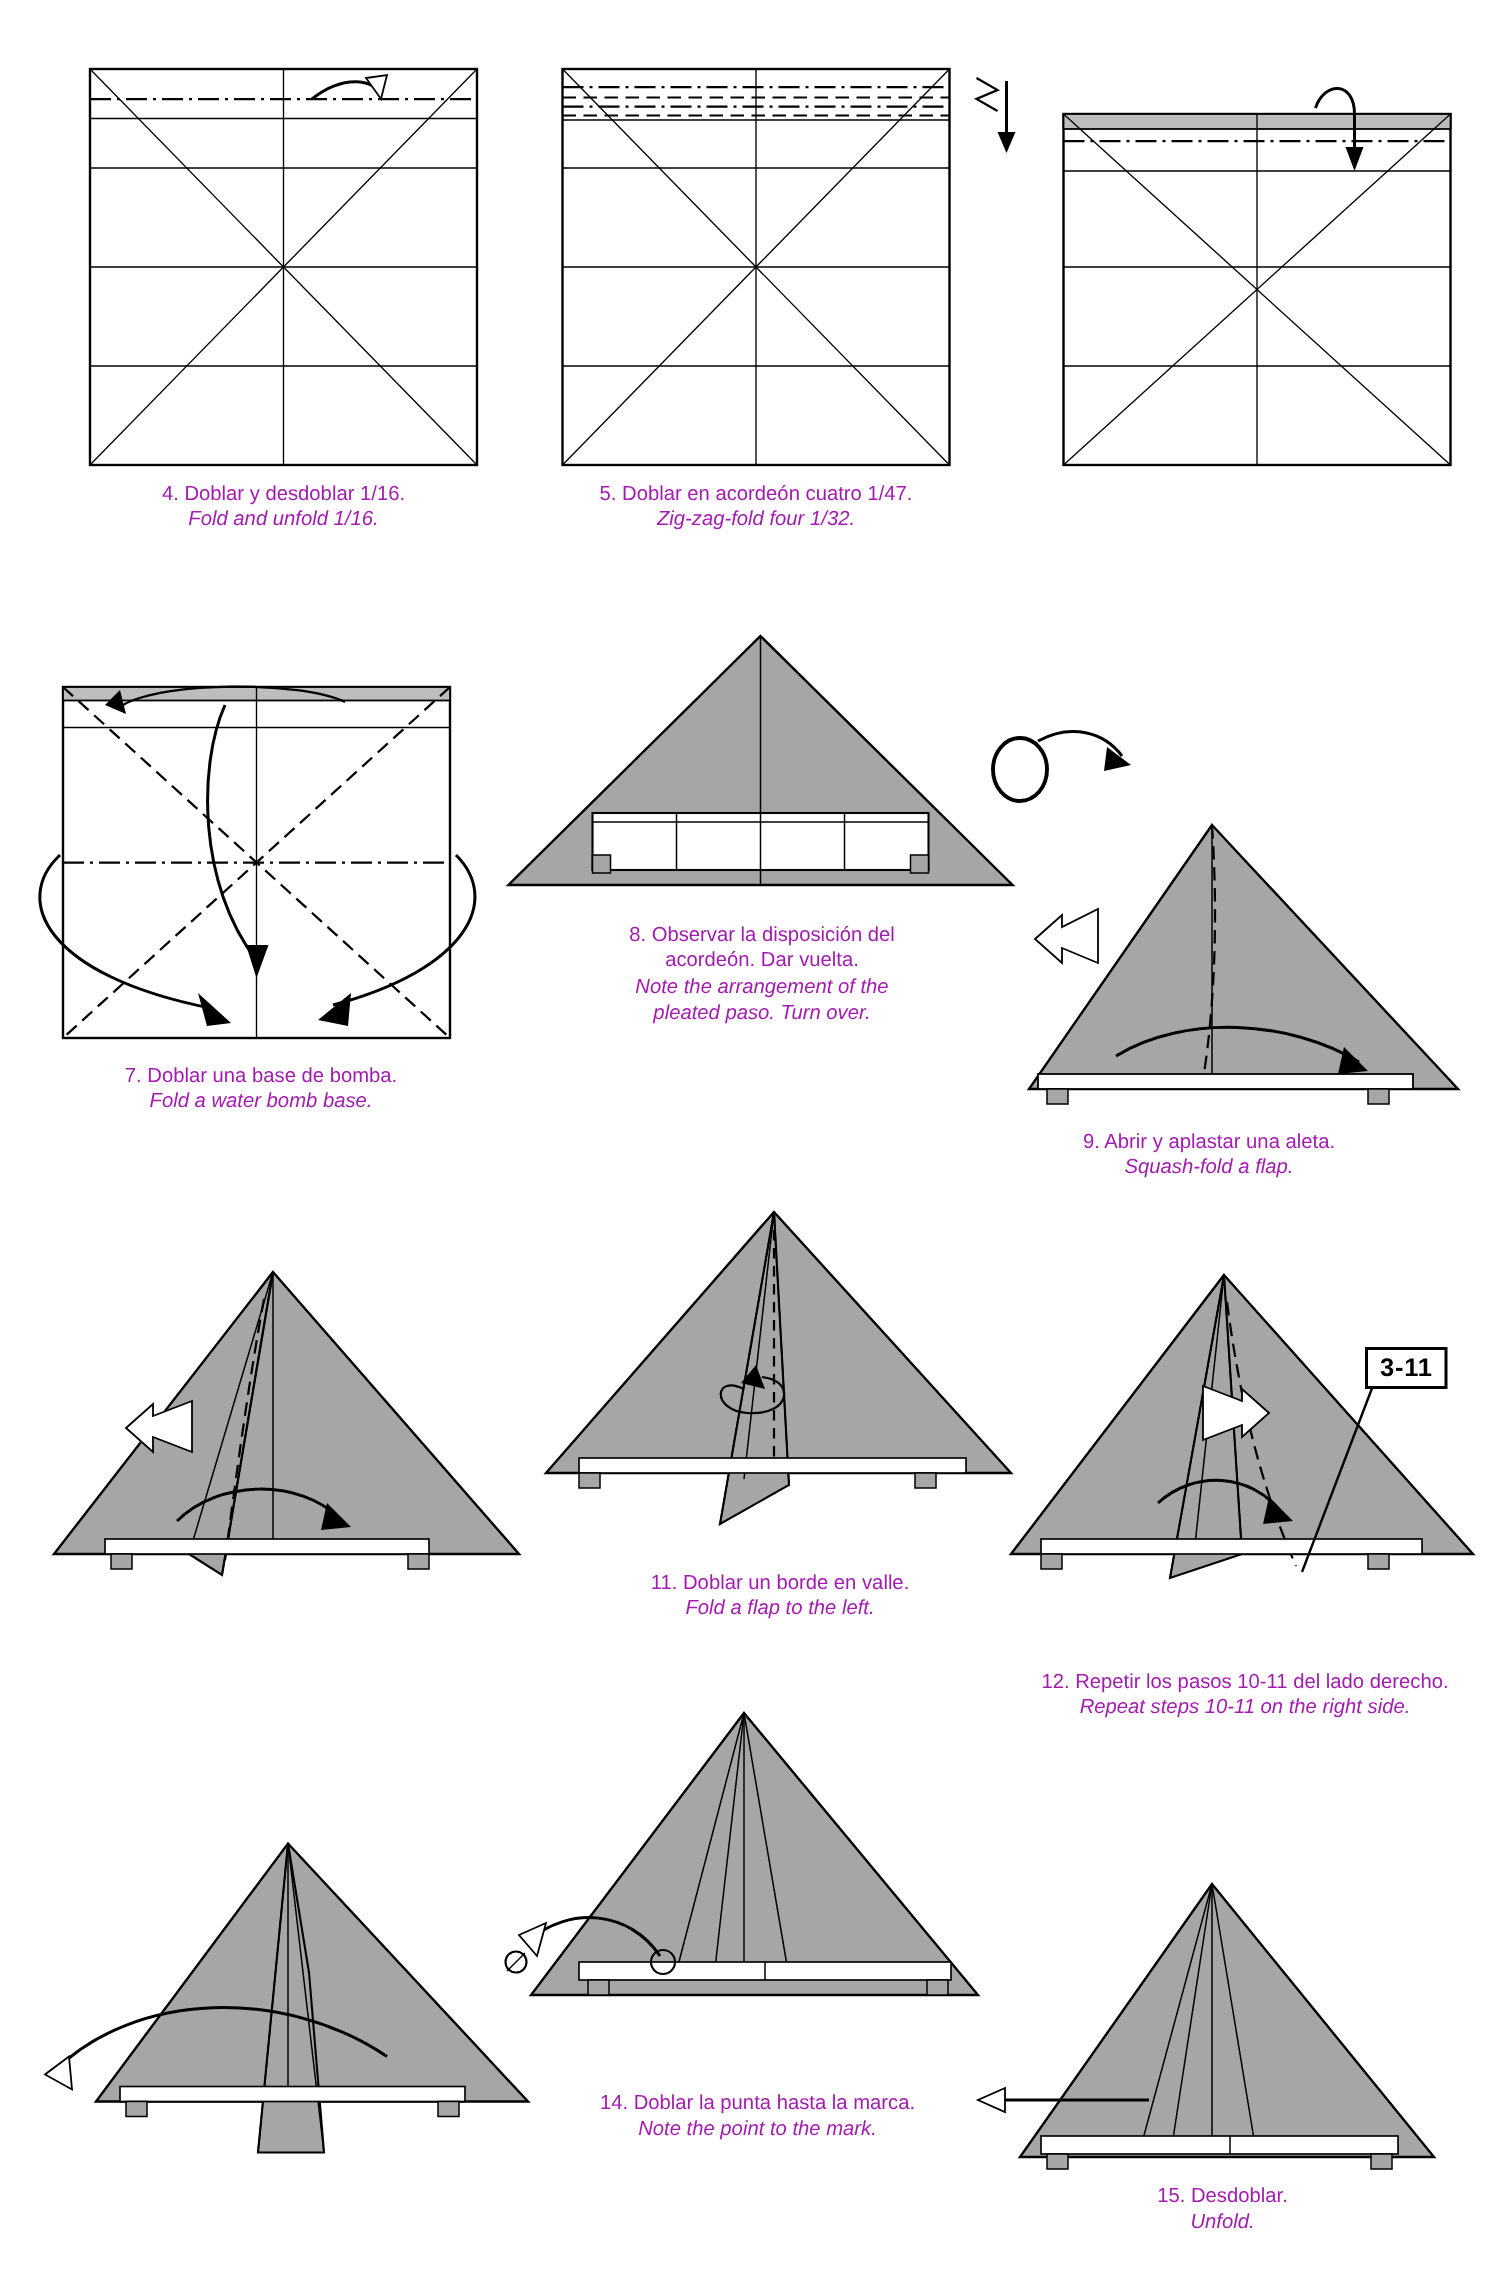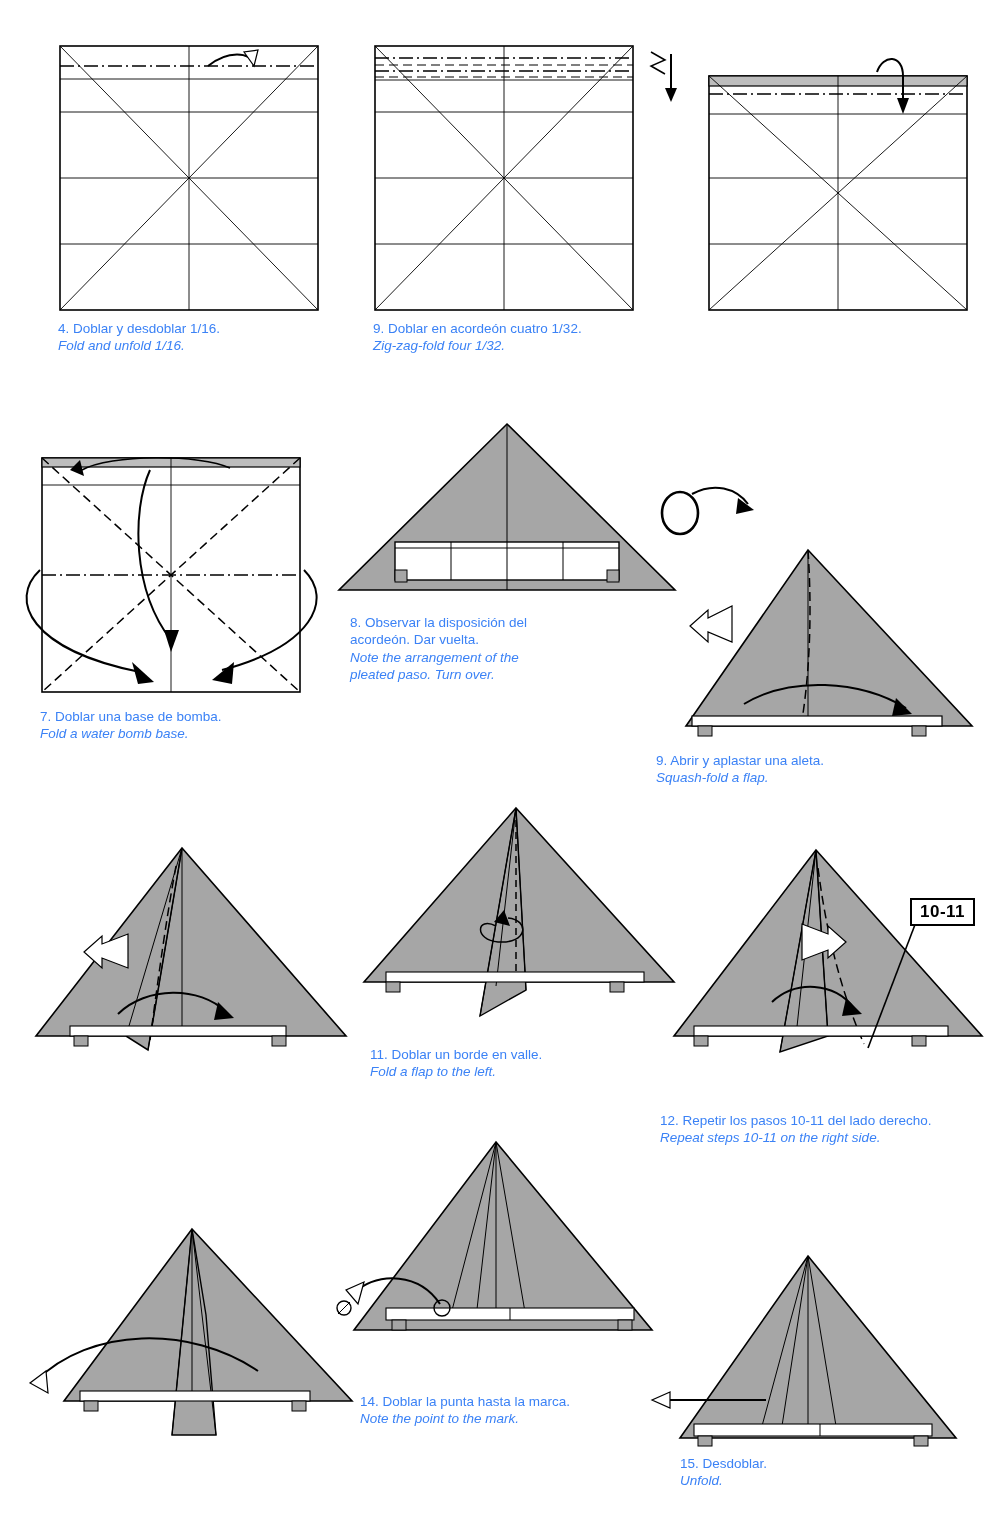--- a/index.html
+++ b/index.html
@@ -1,20 +1,20 @@
 <!DOCTYPE html>
 <html><head>
 <meta charset="utf-8">
 <style>
   html,body{margin:0;padding:0;background:#ffffff;}
   body{width:1000px;height:1520px;position:relative;font-family:"Liberation Sans",sans-serif;color:#000;overflow:hidden;}
   .page{position:relative;width:1000px;height:1520px;}
 
   .fig{position:absolute;}
-  .cap{position:absolute;text-align:left;font-size:13.5px;line-height:1.28;color:#3b82f6;}
+  .cap{position:absolute;text-align:center;font-size:13.5px;line-height:1.28;color:#a21caf;}
   .cap .es{font-weight:400;}
   .cap .en{font-style:italic;}
 
   svg{display:block;overflow:visible;}
 
   .paper-fill{fill:#a6a6a6;}
   .edge{stroke:#000;fill:none;stroke-width:1.6;}
   .thin{stroke:#000;fill:none;stroke-width:1;}
   .crease{stroke:#000;fill:none;stroke-width:0.9;}
   .valley{stroke:#000;fill:none;stroke-width:1.5;stroke-dasharray:9 5;}
@@ -68,21 +68,21 @@
     </svg>
   </div>
   <div class="fig" style="left:645px;top:48px;">
     <svg width="46" height="60" viewBox="0 0 46 60">
       <path d="M6 4 L20 12 L6 18 L20 26" class="arrowthin"></path>
       <line x1="26" y1="6" x2="26" y2="46" class="arrow"></line>
       <path d="M20 40 L26 54 L32 40 Z" class="blk"></path>
     </svg>
   </div>
   <div class="cap" style="left:373px;top:320px;width:262px;">
-    <div class="es">9. Doblar en acordeón cuatro 1/32.</div>
+    <div class="es">5. Doblar en acordeón cuatro 1/47.</div>
     <div class="en">Zig-zag-fold four 1/32.</div>
   </div>
 
   <div class="fig" style="left:707px;top:62px;">
     <svg width="262" height="250" viewBox="0 0 262 250">
       <rect x="2" y="14" width="258" height="234" style="fill:#fff" class="edge"></rect>
       <rect x="2" y="14" width="258" height="10" style="fill:#bdbdbd;stroke:#000;stroke-width:1.2"></rect>
       <line x1="2" y1="14" x2="260" y2="248" class="crease"></line>
       <line x1="260" y1="14" x2="2" y2="248" class="crease"></line>
       <line x1="131" y1="14" x2="131" y2="248" class="crease"></line>
@@ -228,21 +228,21 @@
       <rect x="26" y="196" width="14" height="10" class="paper-fill" style="stroke:#000;stroke-width:1"></rect>
       <rect x="244" y="196" width="14" height="10" class="paper-fill" style="stroke:#000;stroke-width:1"></rect>
       <line x1="200" y1="208" x2="248" y2="82" class="thin" style="stroke-width:1.6"></line>
     </svg>
   </div>
   <div class="fig" style="left:796px;top:920px;">
     <svg width="56" height="46" viewBox="0 0 56 46">
       <path d="M50 22 L32 6 L32 14 L6 4 L6 40 L32 30 L32 38 Z" class="white"></path>
     </svg>
   </div>
-  <div class="lbl-box" style="left:910px;top:898px;">10-11</div>
+  <div class="lbl-box" style="left:910px;top:898px;">3-11</div>
   <div class="cap" style="left:660px;top:1112px;width:340px;">
     <div class="es">12. Repetir los pasos 10-11 del lado derecho.</div>
     <div class="en">Repeat steps 10-11 on the right side.</div>
   </div>
 
   <div class="fig" style="left:20px;top:1215px;">
     <svg width="330" height="240" viewBox="0 0 330 240">
       <path d="M172 14 L332 186 L44 186 Z" class="paper-fill"></path>
       <path d="M172 14 L332 186 L44 186 Z" class="edge"></path>
       <path d="M172 14 L152 220 L196 220 L186 100 Z" class="paper-fill" style="stroke:#000;stroke-width:1.4"></path>

